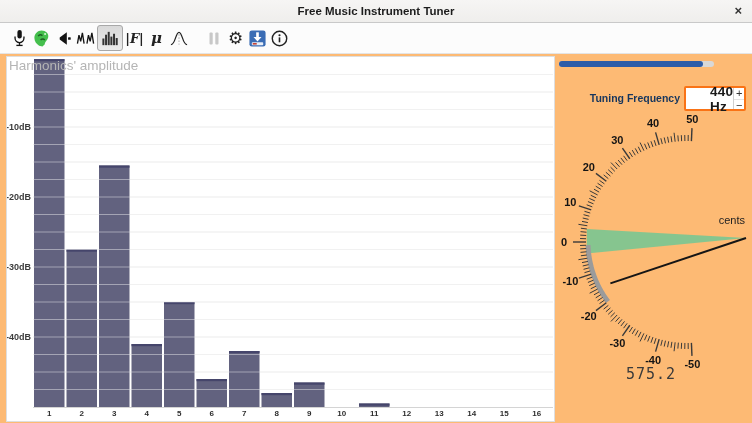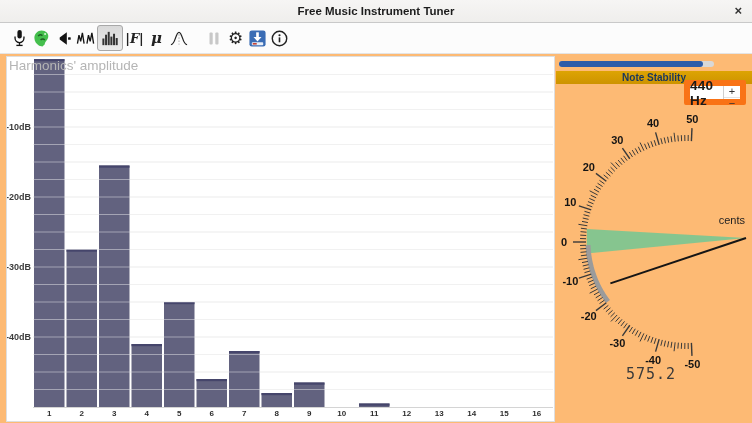--- a/index.html
+++ b/index.html
@@ -54,23 +54,23 @@
   .note-stability{
     position:absolute;left:0;top:16px;width:196px;height:13px;
     background:linear-gradient(#dda403,#cd9300);
     text-align:center;line-height:13px;font-size:10px;font-weight:bold;color:#17365d;
   }
   .tf-label{
     position:absolute;left:0;top:37px;width:124px;text-align:right;
     font-size:10.5px;font-weight:bold;color:#17365d;
   }
   .spinbox{
-    position:absolute;left:128px;top:25px;width:62px;height:25px;
-    background:#fff;border:6px solid #f97316;border-radius:2px;
-    display:flex;box-sizing:border-box;
+    position:absolute;left:128px;top:31px;width:62px;height:25px;
+    background:#fff;border:2px solid #f97316;border-radius:2px;
+    display:flex;box-sizing:border-box;padding-left:24px;
   }
   .spin-value{
     flex:1;display:flex;align-items:center;justify-content:center;
     font-size:13.5px;font-weight:bold;color:#1a1a1a;letter-spacing:0.3px;
   }
   .spin-btns{width:16px;border-left:1px solid #cfcfcf;display:flex;flex-direction:column;}
   .spin-btn{
     flex:1;text-align:center;font-size:11px;line-height:11px;color:#333;
     display:flex;align-items:center;justify-content:center;
   }
@@ -256,21 +256,21 @@
         <text x="497.25" y="359" text-anchor="middle" font-size="8" font-weight="bold" fill="#2e2e2e" font-family="&quot;Liberation Sans&quot;,sans-serif">15</text>
         <text x="529.75" y="359" text-anchor="middle" font-size="8" font-weight="bold" fill="#2e2e2e" font-family="&quot;Liberation Sans&quot;,sans-serif">16</text>
         <text x="2" y="13" font-size="13.5" fill="#b5b5b5" font-family="&quot;Liberation Sans&quot;,sans-serif">Harmonics' amplitude</text>
       </svg>
   </div>
 
   <div class="right-panel">
     <div class="progress-track">
       <div class="progress-fill" id="progress-fill" style="width: 93%;"></div>
     </div>
-    <div class="note-stability">Note Stability</div>
+    <div class="tf-label">Tuning Frequency</div>
     <div class="spinbox">
       <div class="spin-value">440 Hz</div>
       <div class="spin-btns">
         <div class="spin-btn up">+</div>
         <div class="spin-btn">−</div>
       </div>
     </div>
     <div class="gauge-wrap">
       <svg id="gauge-svg" width="196" height="262">
           <polygon points="190,125 30.841212599307866,115.99164474566615 30.644263313276483,140.38973722545938" fill="#79c792" opacity="0.9"></polygon>

